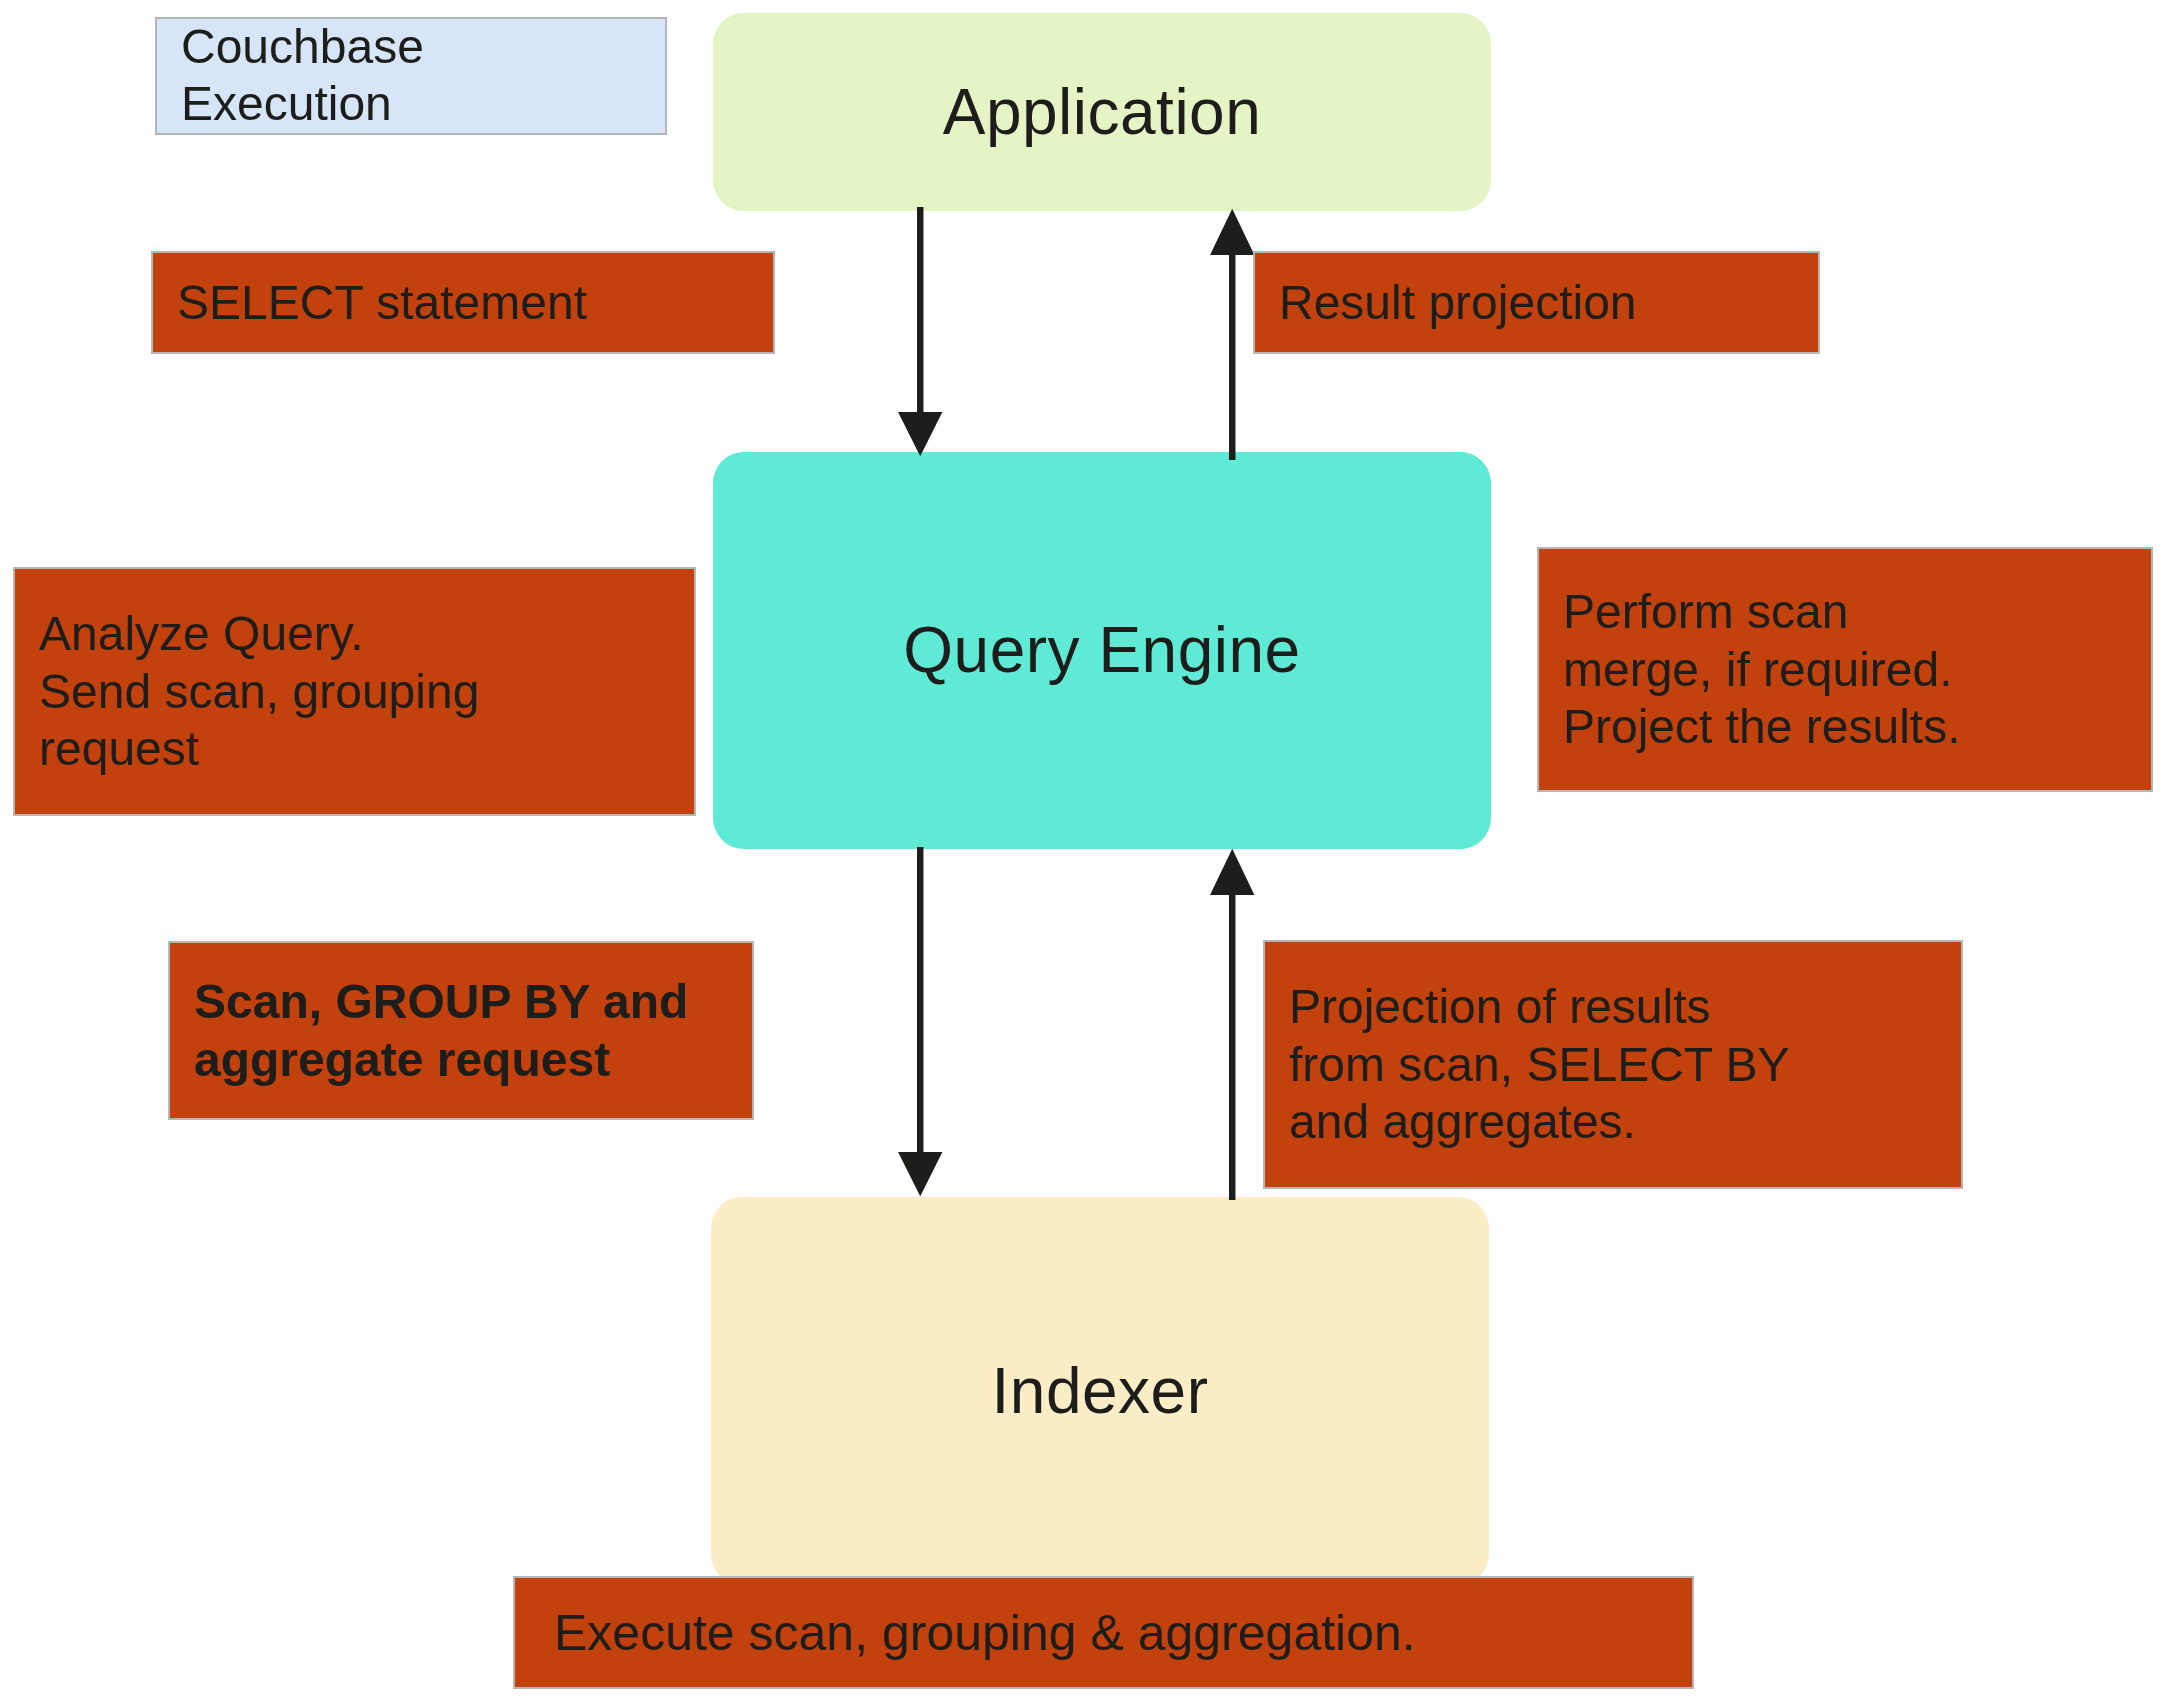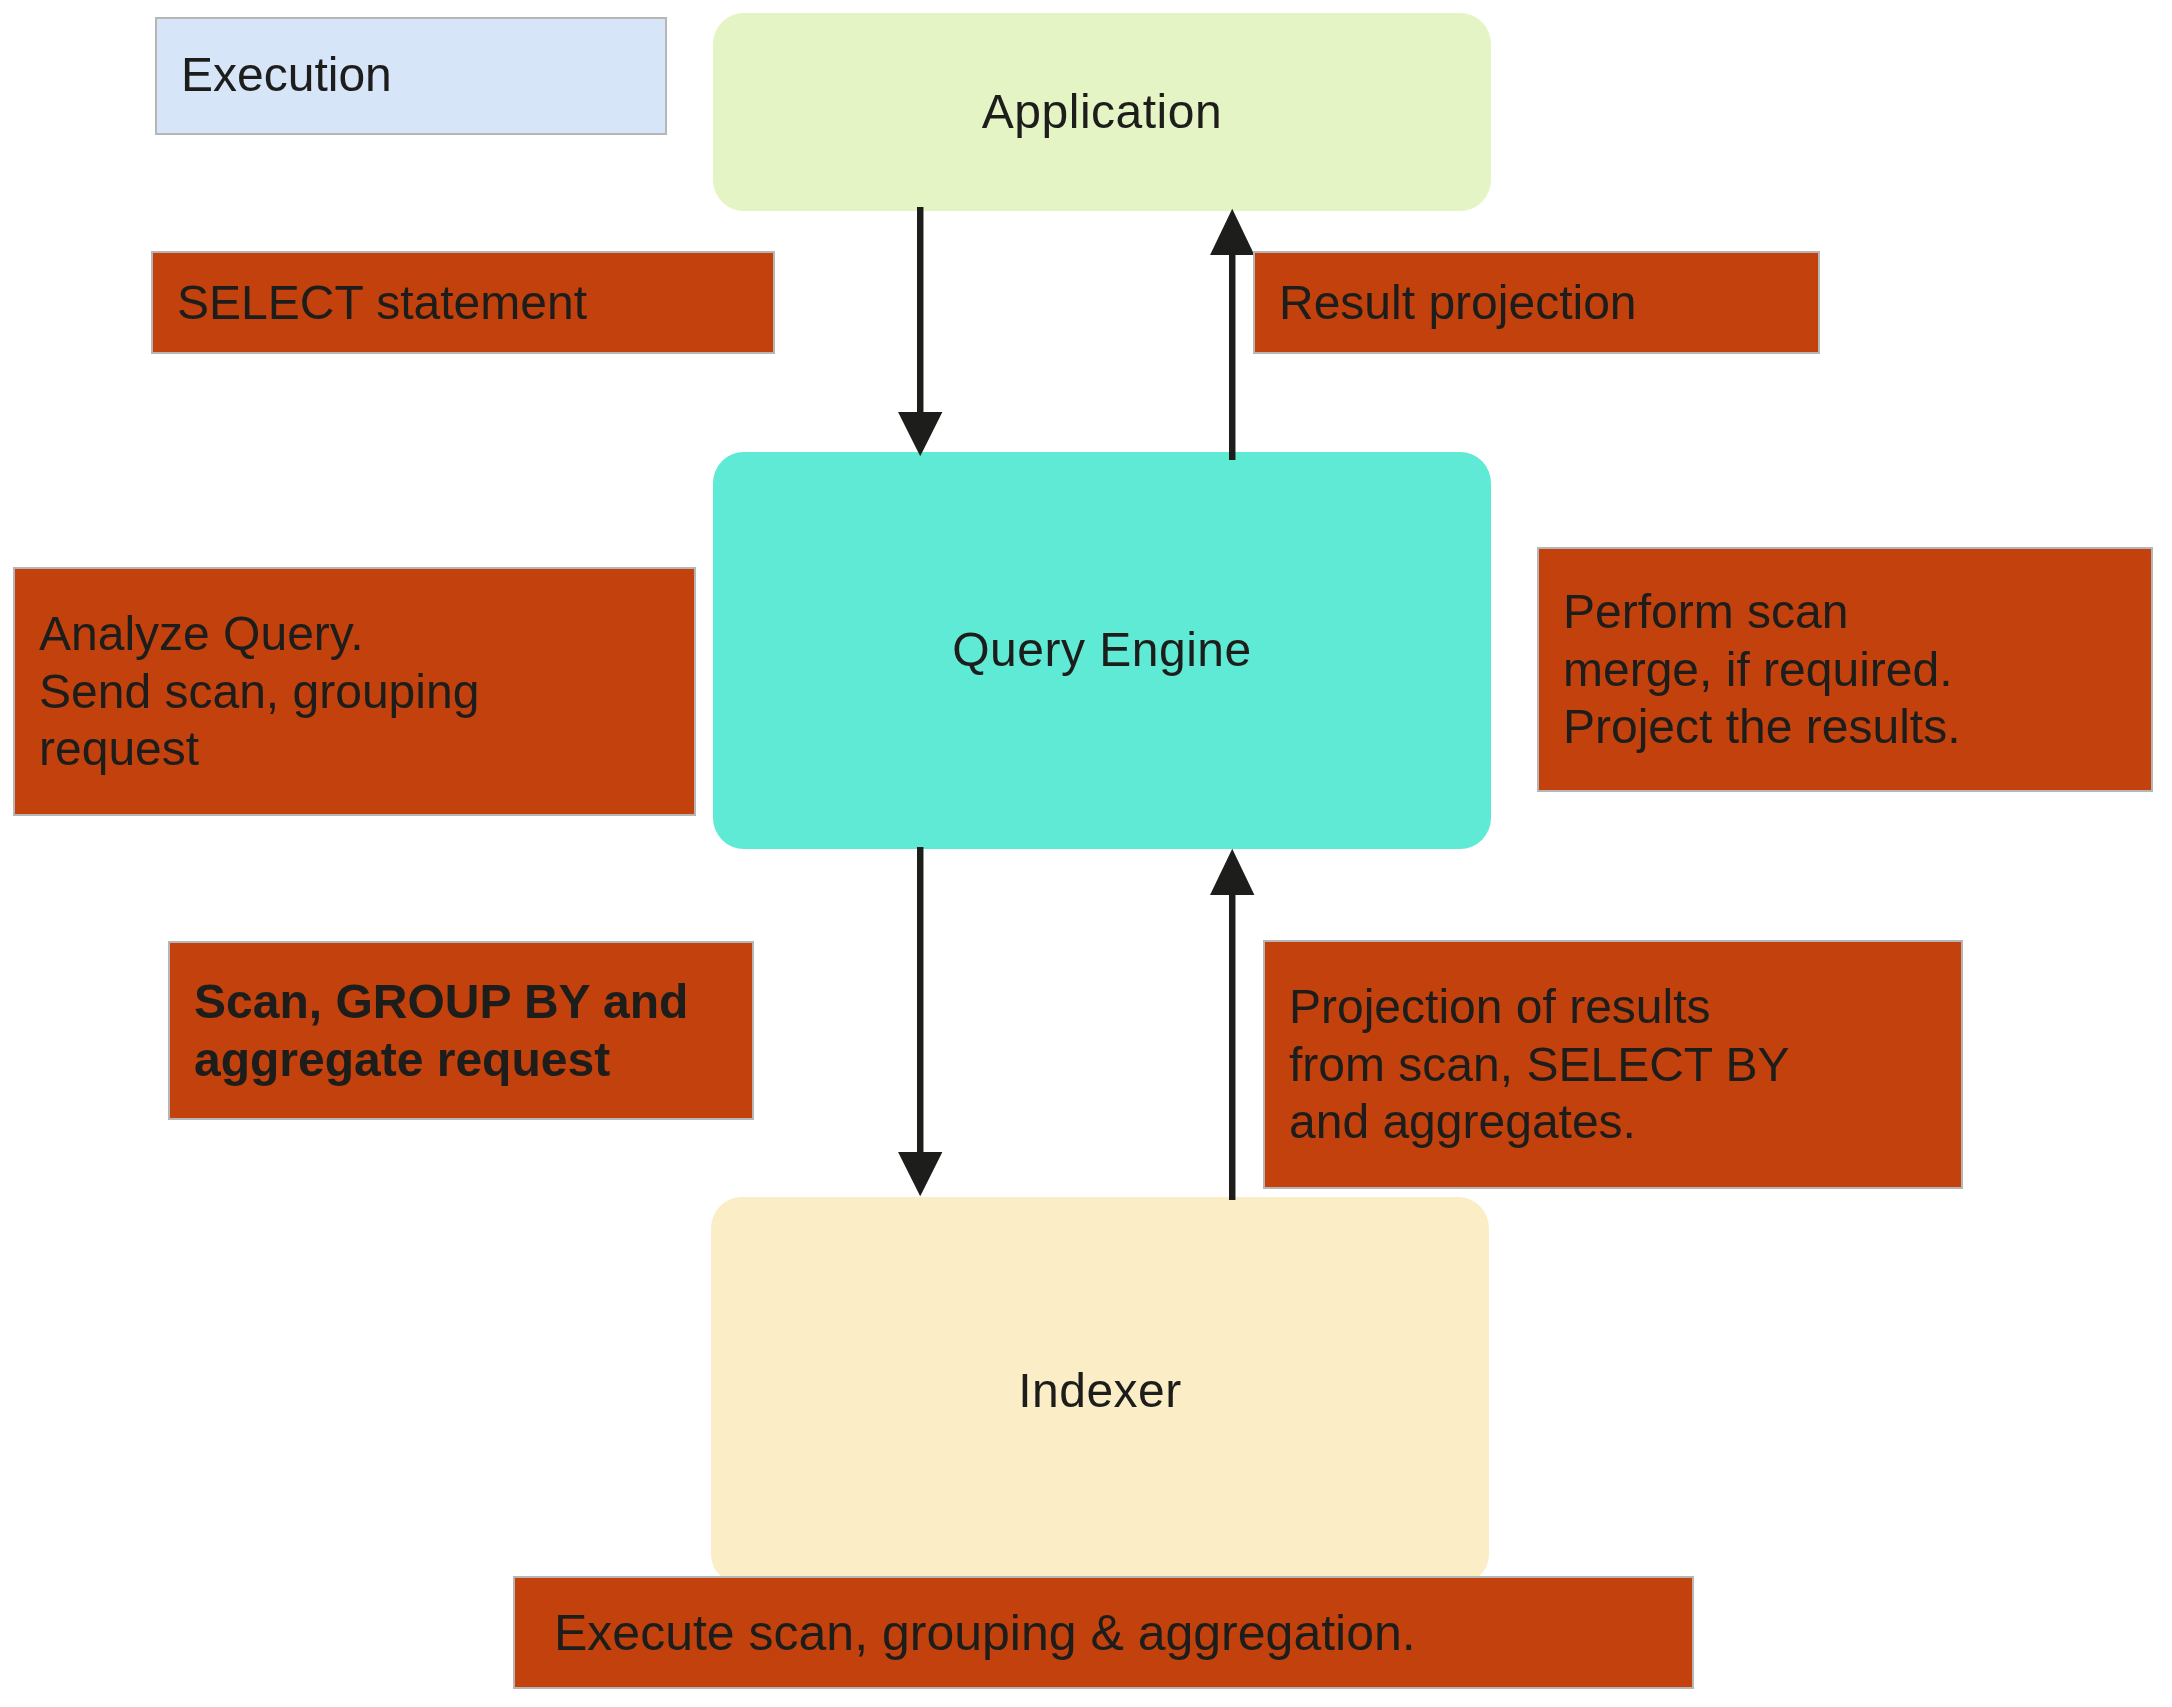--- a/index.html
+++ b/index.html
@@ -23,21 +23,21 @@
   .stage {
     position: absolute;
     border-radius: 31px;
     display: flex;
     align-items: center;
     justify-content: center;
     text-align: center;
     box-sizing: border-box;
   }
   .stage .stage-label {
-    font-size: 48px;
+    font-size: 64px;
     font-weight: 400;
     letter-spacing: 0.5px;
     color: #1d1d1b;
     line-height: 1.1;
   }
 
   #stage-application {
     left: 713px;
     top: 13px;
     width: 778px;
@@ -149,20 +149,21 @@
     position: absolute;
     overflow: visible;
   }
 </style>
 </head>
 <body>
 
 <div id="canvas">
 
   <div id="legend-chip" style="background:#d7e5f8;">
+    <div class="legend-line">Couchbase</div>
     <div class="legend-line">Execution</div>
   </div>
 
   <div class="stage" id="stage-application" style="background:#e5f4c4;">
     <span class="stage-label">Application</span>
   </div>
 
   <div class="stage" id="stage-query-engine" style="background:#5eead4;">
     <span class="stage-label">Query Engine</span>
   </div>

